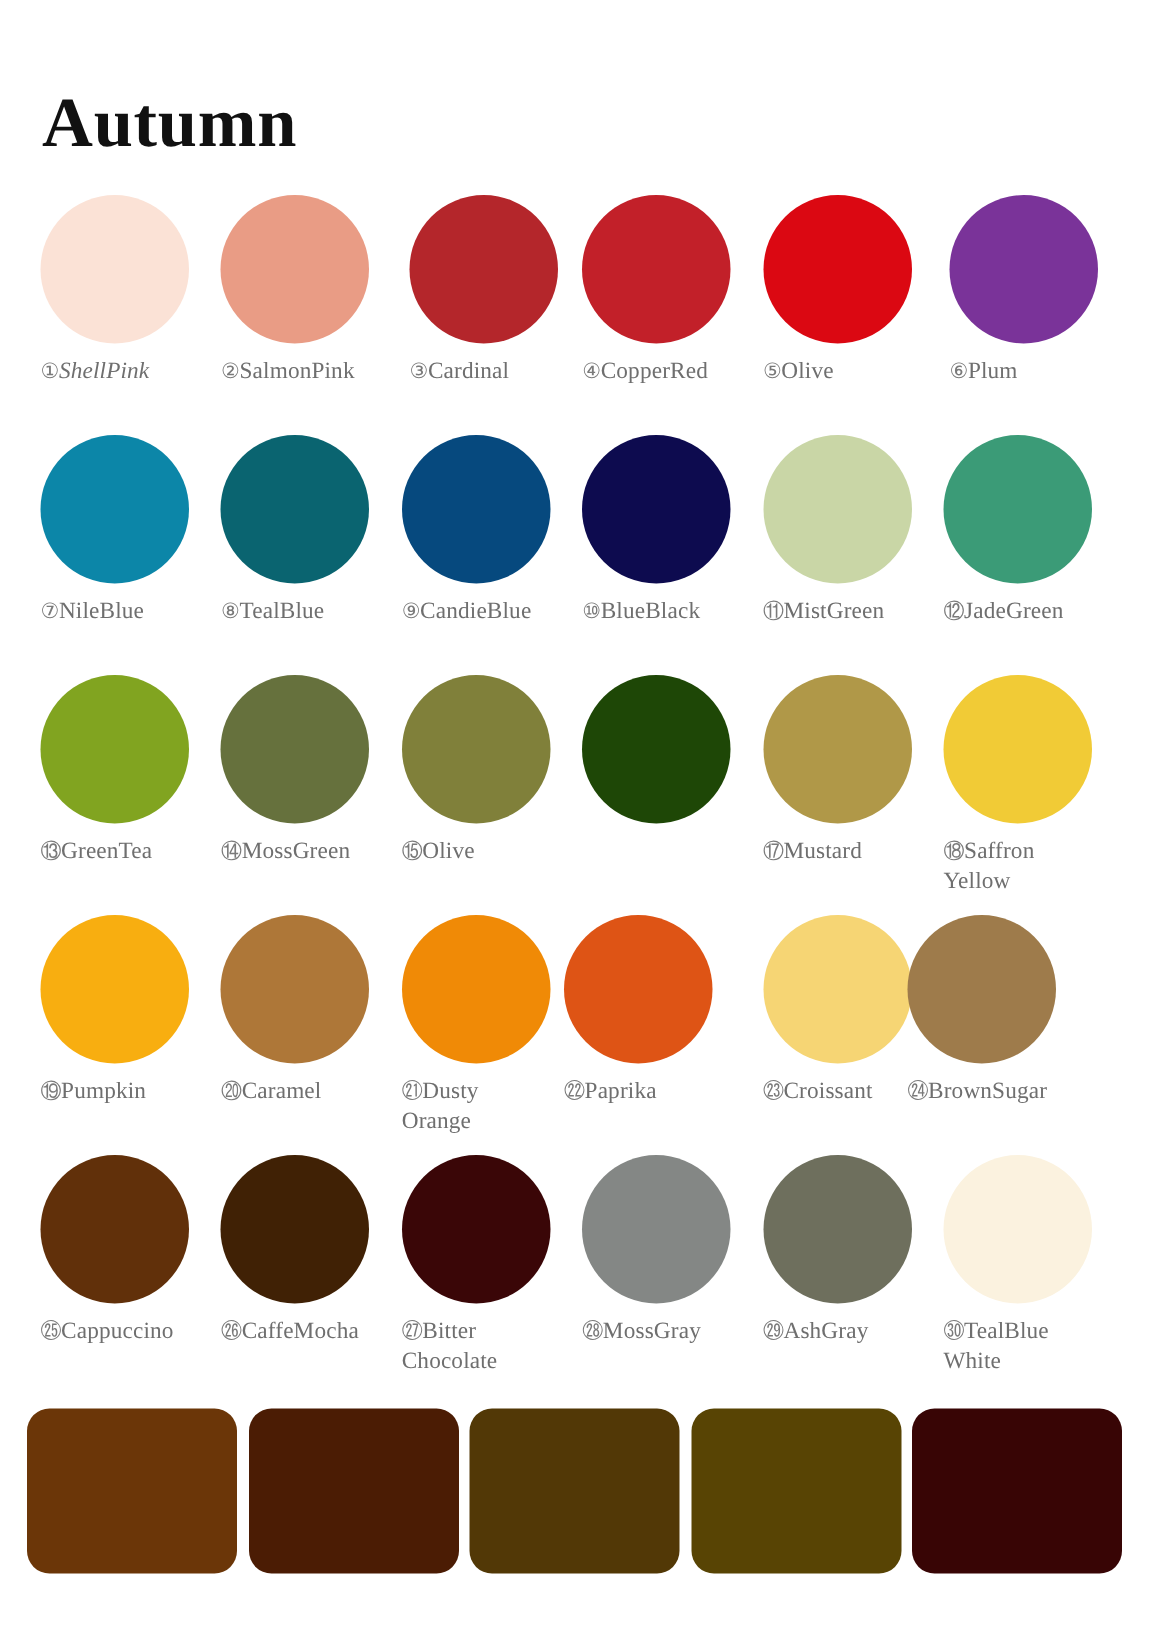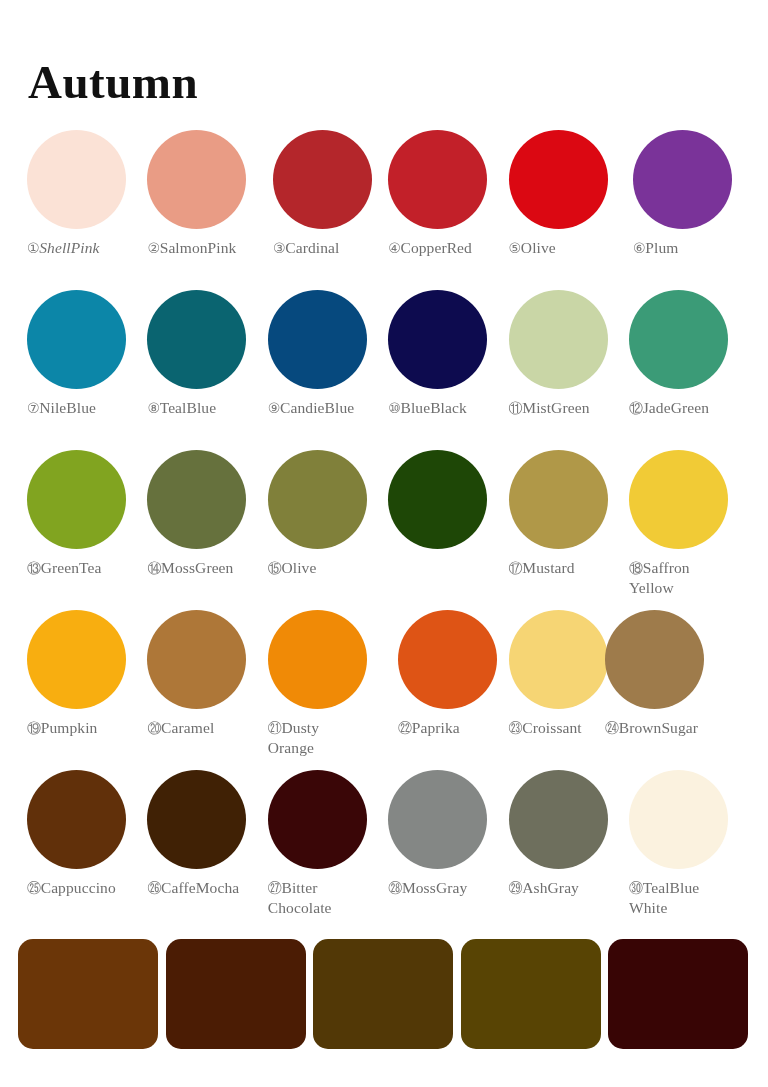--- a/index.html
+++ b/index.html
@@ -185,21 +185,21 @@
           <div class="swatch-label"><span class="swatch-num">⑲</span><span class="swatch-name">Pumpkin</span></div>
         </div>
         <div class="swatch-cell" style="left: 120.4px;">
           <div class="swatch-circle" style="width: 99px; height: 99px; background: rgb(174, 119, 56);"></div>
           <div class="swatch-label"><span class="swatch-num">⑳</span><span class="swatch-name">Caramel</span></div>
         </div>
         <div class="swatch-cell" style="left: 240.8px;">
           <div class="swatch-circle" style="width: 99px; height: 99px; background: rgb(240, 138, 6);"></div>
           <div class="swatch-label"><span class="swatch-num">㉑</span><span class="swatch-name">Dusty</span><br><span class="swatch-name">Orange</span></div>
         </div>
-        <div class="swatch-cell" style="left: 371px;">
+        <div class="swatch-cell" style="left: 349px;">
           <div class="swatch-circle" style="width: 99px; height: 99px; background: rgb(222, 84, 21);"></div>
           <div class="swatch-label"><span class="swatch-num">㉒</span><span class="swatch-name">Paprika</span></div>
         </div>
         <div class="swatch-cell" style="left: 481.6px;">
           <div class="swatch-circle" style="width: 99px; height: 99px; background: rgb(246, 213, 116);"></div>
           <div class="swatch-label"><span class="swatch-num">㉓</span><span class="swatch-name">Croissant</span></div>
         </div>
         <div class="swatch-cell" style="left: 578px;">
           <div class="swatch-circle" style="width: 99px; height: 99px; background: rgb(158, 123, 75);"></div>
           <div class="swatch-label"><span class="swatch-num">㉔</span><span class="swatch-name">BrownSugar</span></div>

